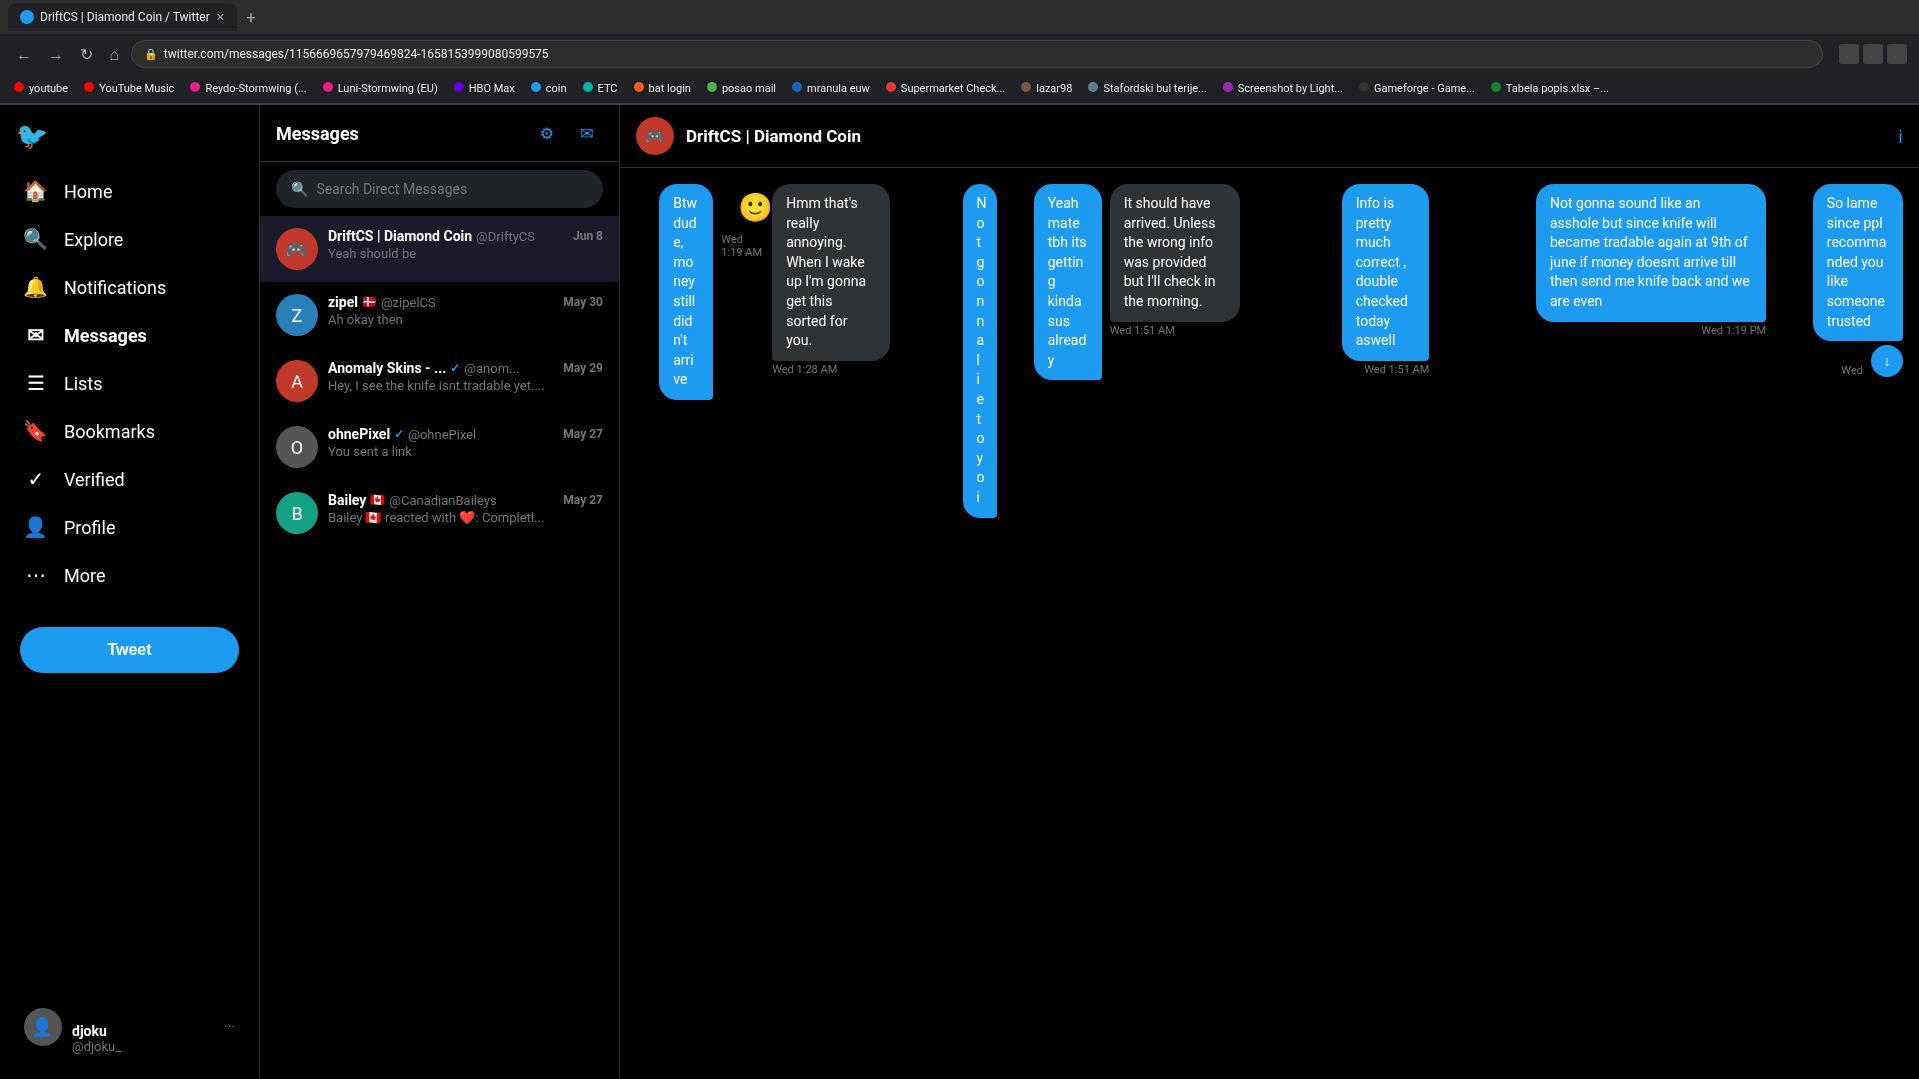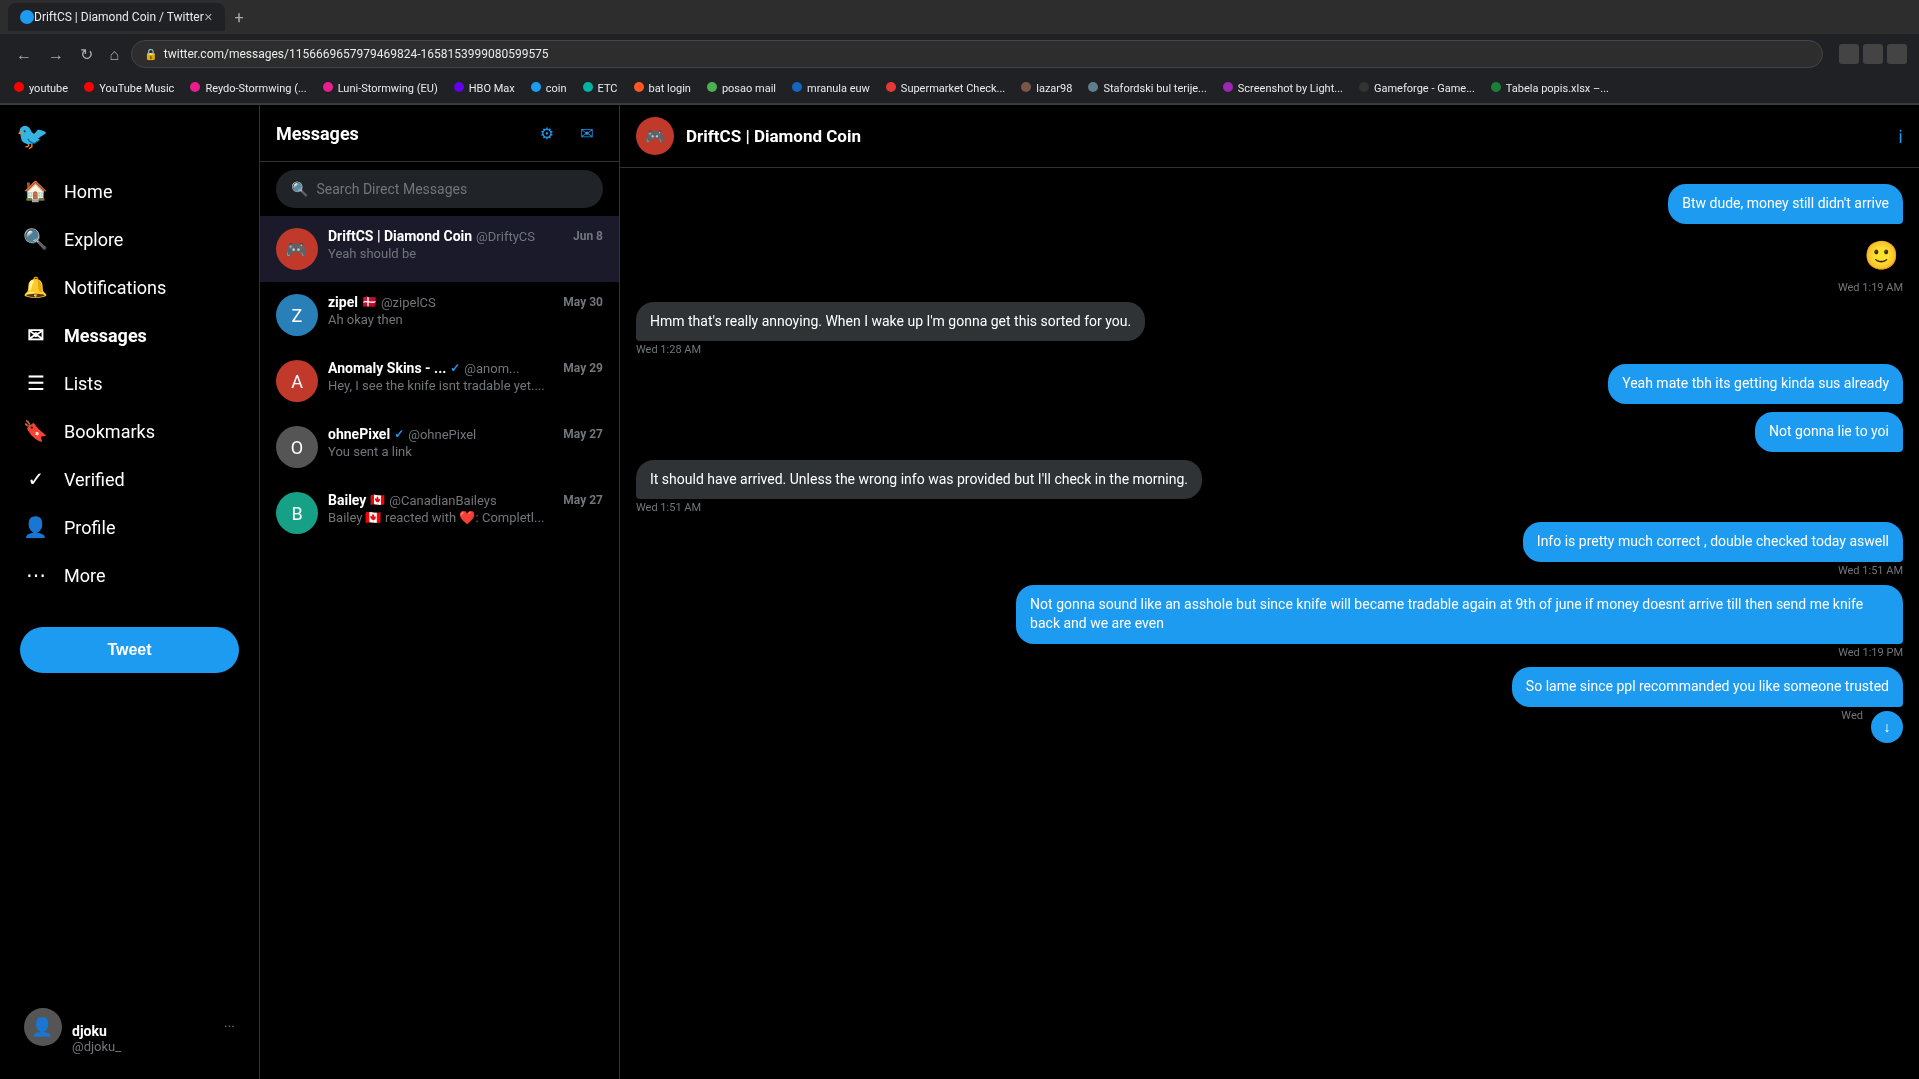--- a/index.html
+++ b/index.html
@@ -26,21 +26,21 @@
     }
     .tab {
       display: flex;
       align-items: center;
       background: #202124;
       height: 28px;
       padding: 0 12px;
       border-radius: 8px 8px 0 0;
       font-size: 12px;
       color: #e8eaed;
-      gap: 0;
+      gap: 6px;
       min-width: 180px;
     }
     .tab-favicon { width: 14px; height: 14px; background: #1d9bf0; border-radius: 50%; }
     .tab-close { margin-left: auto; color: #aaa; cursor: pointer; font-size: 11px; }
     .new-tab { width: 28px; height: 28px; display: flex; align-items: center; justify-content: center; color: #aaa; font-size: 16px; cursor: pointer; }
 
     .address-bar {
       display: flex;
       align-items: center;
       height: 40px;
@@ -270,21 +270,20 @@
       font-size: 16px;
     }
     .chat-name { font-size: 17px; font-weight: 700; }
     .chat-info-btn { margin-left: auto; color: #1d9bf0; font-size: 18px; cursor: pointer; }
 
     .chat-messages {
       flex: 1;
       overflow-y: auto;
       padding: 16px;
       display: flex;
-      flex-direction: column;
       gap: 8px;
     }
     .message-group { display: flex; flex-direction: column; }
     .message-out { align-items: flex-end; }
     .message-in { align-items: flex-start; }
 
     .bubble {
       max-width: 70%;
       padding: 10px 14px;
       border-radius: 18px;
@@ -578,25 +577,25 @@
         <div class="bubble bubble-out emoji-bubble">🙂</div>
         <span class="message-time">Wed 1:19 AM</span>
       </div>
 
       <div class="message-group message-in">
         <div class="bubble bubble-in">Hmm that's really annoying. When I wake up I'm gonna get this sorted for you.</div>
         <span class="message-time">Wed 1:28 AM</span>
       </div>
 
       <div class="message-group message-out">
+        <div class="bubble bubble-out">Not gonna lie to yoi</div>
+      </div>
+
+      <div class="message-group message-out">
         <div class="bubble bubble-out">Yeah mate tbh its getting kinda sus already</div>
-      </div>
-
-      <div class="message-group message-out">
-        <div class="bubble bubble-out">Not gonna lie to yoi</div>
       </div>
 
 
       <div class="message-group message-in">
         <div class="bubble bubble-in">It should have arrived. Unless the wrong info was provided but I'll check in the morning.</div>
         <span class="message-time">Wed 1:51 AM</span>
       </div>
 
       <div class="message-group message-out">
         <div class="bubble bubble-out">Info is pretty much correct , double checked today aswell</div>
@@ -604,20 +603,20 @@
       </div>
 
       <div class="message-group message-out">
         <div class="bubble bubble-out">Not gonna sound like an asshole but since knife will became tradable again at 9th of june if money doesnt arrive till then send me knife back and we are even</div>
         <span class="message-time">Wed 1:19 PM</span>
       </div>
 
 
       <div class="message-group message-out">
         <div class="bubble bubble-out">So lame since ppl recommanded you like someone trusted</div>
-        <div style="display:flex;align-items:flex-start;gap:8px;">
+        <div style="display:flex;align-items:flex-end;gap:8px;">
           <span class="message-time">Wed</span>
           <div class="scroll-down-btn">↓</div>
         </div>
       </div>
     </div>
   </div>
 </div>
 
 </body></html>

